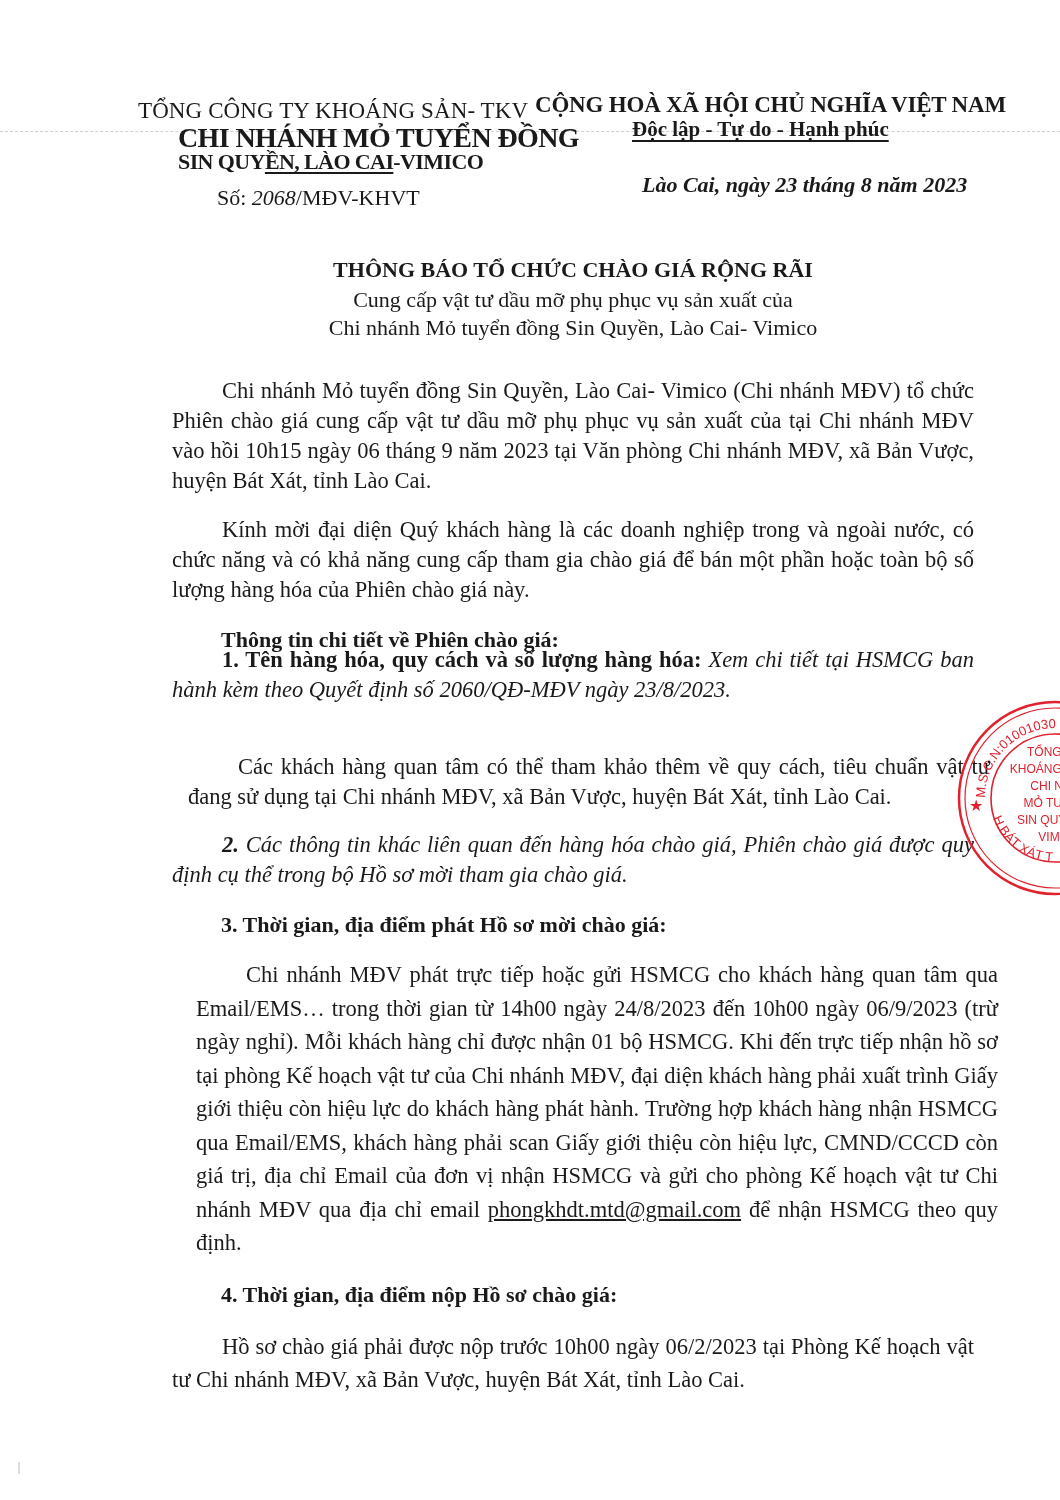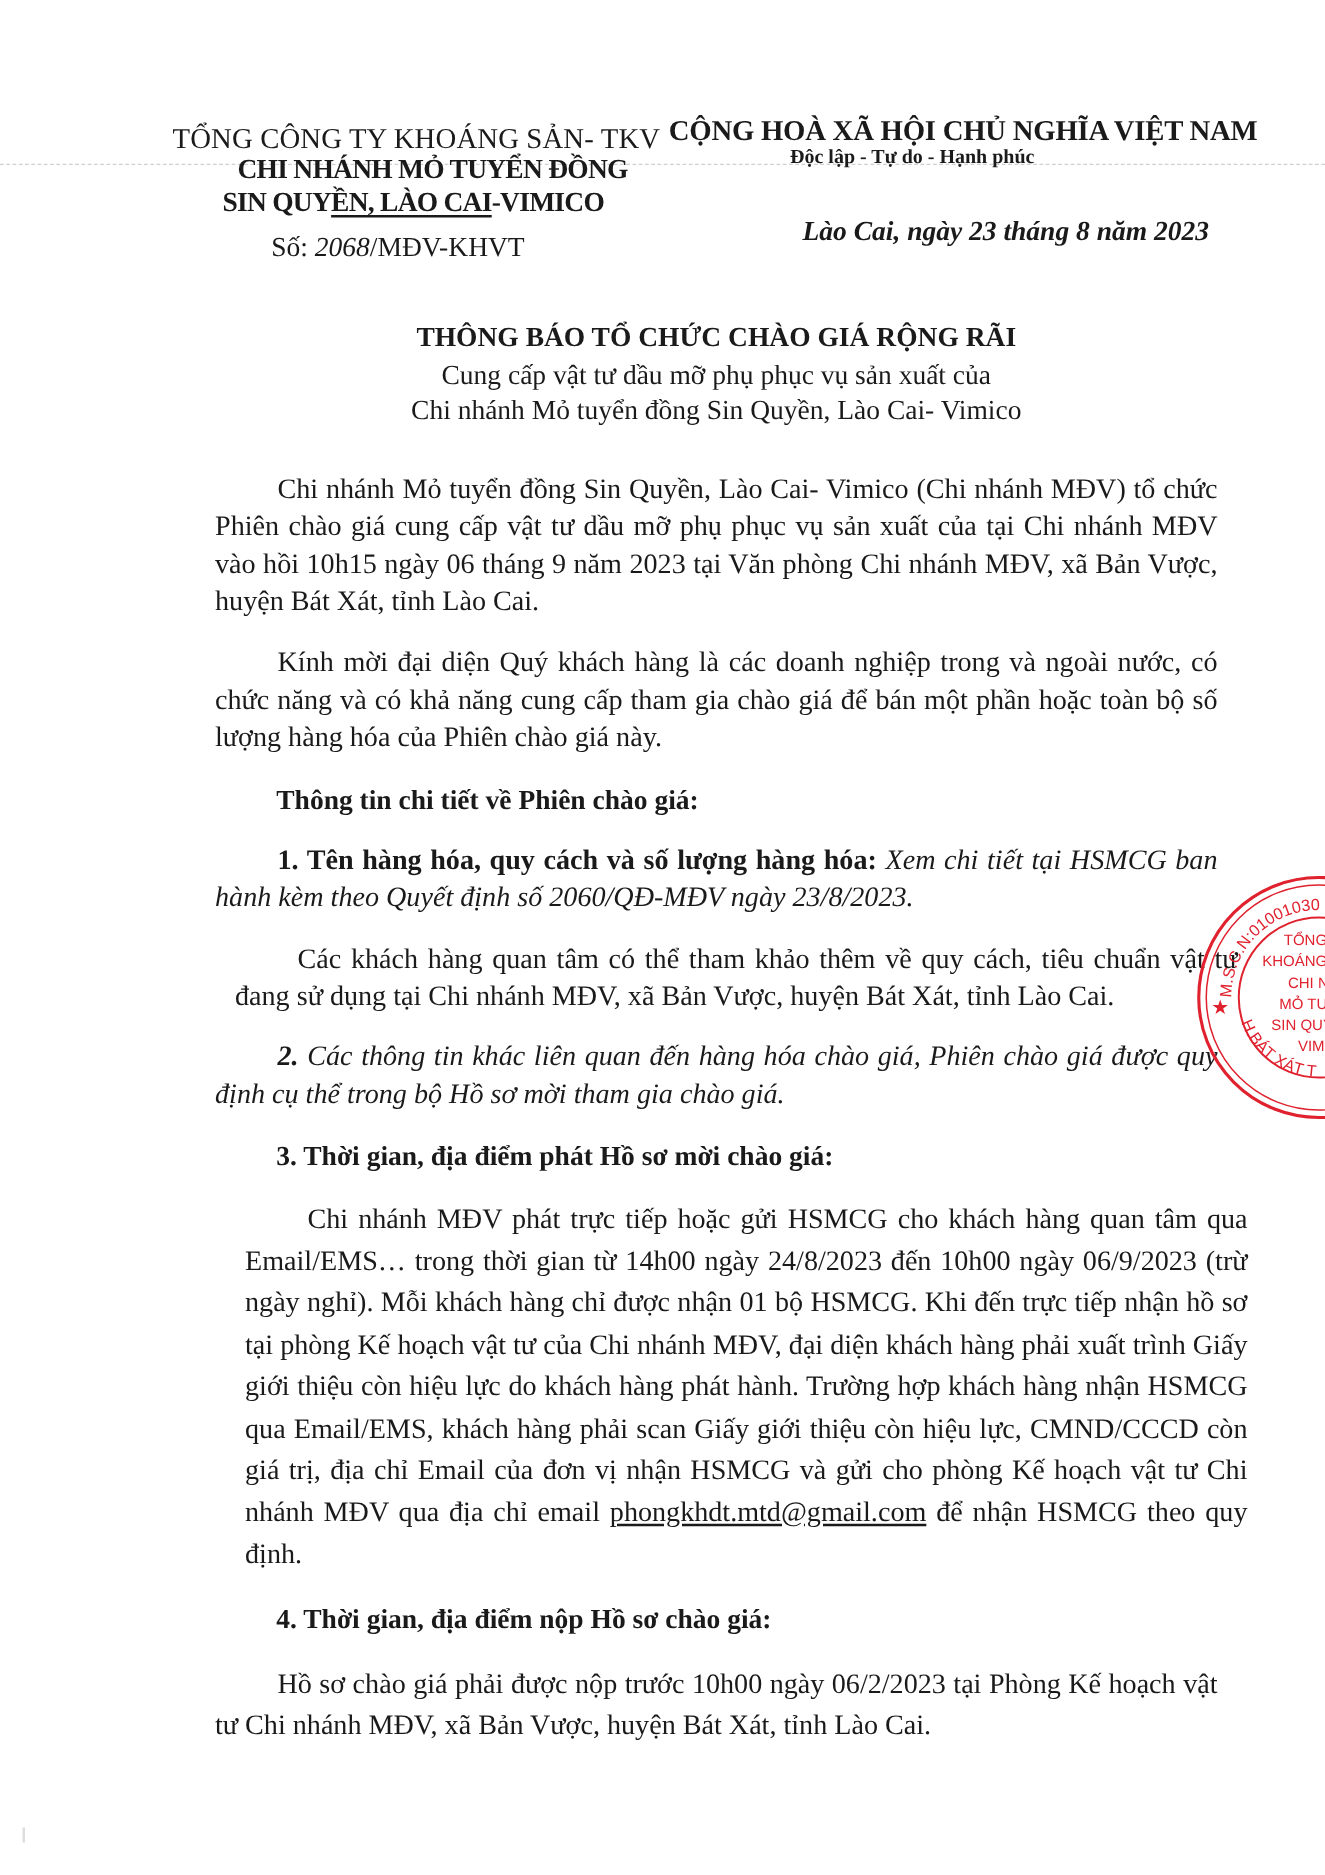--- a/index.html
+++ b/index.html
@@ -6,41 +6,41 @@
     body {
       width: 1060px; height: 1500px; background: #ffffff; position: relative; overflow: hidden;
       font-family: "Liberation Serif", "DejaVu Serif", serif; color: #1a1a1a;
     }
     .scanline {
       position: absolute; left: 0; width: 1060px; top: 131px; height: 0;
       border-top: 1px dashed #cfcfcf;
     }
     .abs { position: absolute; white-space: nowrap; }
     .hdr-left-1 { left: 138px; top: 98px; font-size: 23px; letter-spacing: 0.1px; }
-    .hdr-left-2 { left: 178px; top: 122px; font-size: 22px; font-weight: bold; letter-spacing: -0.6px; margin-left: 12px; }
+    .hdr-left-2 { left: 178px; top: 122px; font-size: 28px; font-weight: bold; letter-spacing: -0.6px; }
     .hdr-left-3 { left: 178px; top: 149px; font-size: 22px; font-weight: bold; letter-spacing: -0.6px; }
     .hdr-left-3 .ul { text-decoration: underline; text-underline-offset: 3px; }
     .hdr-left-4 { left: 217px; top: 185px; font-size: 22px; }
     .hdr-left-4 i { font-style: italic; }
     .hdr-right-1 { left: 535px; top: 92px; font-size: 23px; font-weight: bold; letter-spacing: -0.2px; }
-    .hdr-right-2 { left: 632px; top: 117px; font-size: 16px; font-weight: bold; text-underline-offset: 4px; }
+    .hdr-right-2 { left: 632px; top: 117px; font-size: 21px; font-weight: bold; text-decoration: underline; text-underline-offset: 4px; }
     .hdr-date { left: 642px; top: 172px; font-size: 22px; font-style: italic; font-weight: bold; }
 
     .title { left: 0; width: 1146px; top: 257px; text-align: center; font-size: 22px; font-weight: bold; }
     .subtitle-1 { left: 0; width: 1146px; top: 287px; text-align: center; font-size: 22px; }
     .subtitle-2 { left: 0; width: 1146px; top: 315px; text-align: center; font-size: 22px; }
 
     .para {
       position: absolute; left: 172px; width: 802px; font-size: 22.5px; line-height: 30px;
       text-align: justify; text-indent: 50px;
     }
     .p1 { top: 376px; }
     .p2 { top: 515px; }
     .h-detail { left: 221px; top: 627px; font-size: 22px; font-weight: bold; }
-    .p3 { top: 673px; }
+    .p3 { top: 645px; }
     .p3 b { font-weight: bold; }
     .p3 i { font-style: italic; }
     .p4 { top: 752px; margin-left: 16px; }
     .p5 { top: 830px; font-style: italic; }
     .p5 b { font-weight: bold; }
     .h3 { left: 221px; top: 912px; font-size: 22px; font-weight: bold; }
     .p6 { top: 958px; line-height: 33.5px; margin-left: 24px; }
     .p6 .email { text-decoration: underline; }
     .h4 { left: 221px; top: 1282px; font-size: 22px; font-weight: bold; }
     .p7 { top: 1330px; line-height: 33px; }

